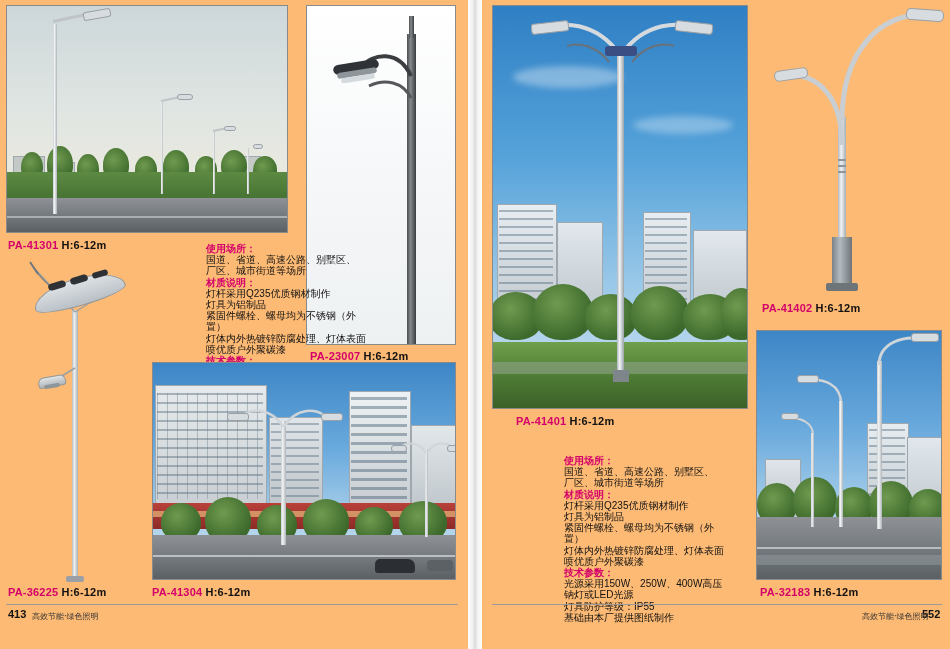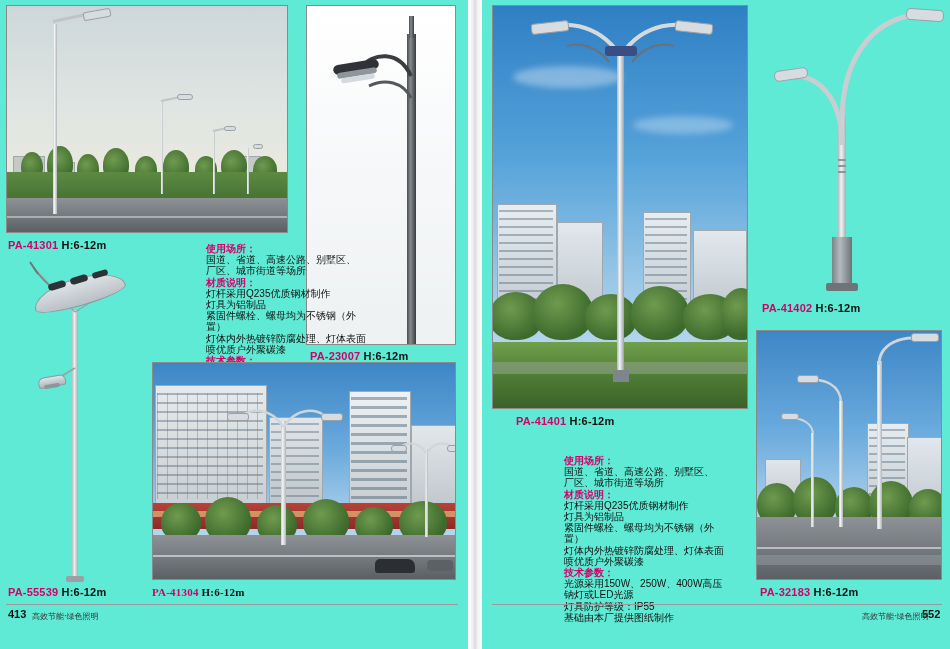--- a/index.html
+++ b/index.html
@@ -12,21 +12,21 @@
     height: 649px;
     font-family: "Liberation Sans", sans-serif;
     position: relative;
     overflow: hidden;
   }
   .page {
     position: absolute;
     left: 0; top: 0;
     width: 950px;
     height: 649px;
-    background: #5eead4;
+    background: #fdba74;
   }
   
   .gutter {
     position: absolute;
     left: 468px; top: 0;
     width: 14px; height: 649px;
     background: linear-gradient(to right, #ffffff 0%, #efefef 35%, #dadada 50%, #efefef 65%, #ffffff 100%);
   }
   .photo {
     position: absolute;
@@ -228,21 +228,21 @@
     <div style="position:absolute; left:40px; top:32px; width:18px; height:7px; background:#2e3236; border-radius:4px; transform:rotate(-16deg);"></div>
     <div style="position:absolute; left:62px; top:26px; width:18px; height:7px; background:#2e3236; border-radius:4px; transform:rotate(-16deg);"></div>
     <div style="position:absolute; left:84px; top:21px; width:16px; height:6px; background:#2e3236; border-radius:4px; transform:rotate(-16deg);"></div>
 
     <div style="position:absolute; left:30px; top:126px; width:26px; height:9px; background:linear-gradient(to bottom,#dfe4e8,#aeb5ba); border-radius:6px 6px 3px 3px; transform:rotate(-10deg); border:0.5px solid #93999e;"></div>
     <div style="position:absolute; left:36px; top:134px; width:16px; height:4px; background:#8f969b; border-radius:2px; transform:rotate(-10deg);"></div>
 
     <div style="position:absolute; left:58px; top:326px; width:18px; height:6px; background:#9aa0a5; border-radius:2px;"></div>
   </div>
   <div class="caption" style="left:8px; top:586px;">
-    <span>PA-55539</span>
+    <span>PA-36225</span>
     <span class="dim">H:6-12m</span>
   </div>
 
   <div class="photo" style="left:152px; top:362px; width:304px; height:218px;">
     <div class="sky-blue2"></div>
 
     <div class="bldg" style="left:2px; top:22px; width:110px; height:120px; background:linear-gradient(to bottom,#e6eaec,#c8ced2);"></div>
     <div style="position:absolute; left:4px; top:30px; width:106px; height:106px;
          background:repeating-linear-gradient(to bottom, rgba(90,110,125,.45) 0 2px, transparent 2px 9px),
                     repeating-linear-gradient(to right, rgba(90,110,125,.35) 0 1px, transparent 1px 10px);"></div>
@@ -281,21 +281,21 @@
     <div class="lamp-head" style="left:168px; top:50px; width:20px; height:6px;"></div>
 
     <div class="pole" style="left:272px; top:86px; width:3px; height:88px;"></div>
     <svg style="position:absolute; left:0; top:0;" width="304" height="218">
       <path d="M273 90 C 266 78, 252 78, 246 86" stroke="#cfd5d9" stroke-width="2" fill="none"></path>
       <path d="M274 90 C 281 78, 295 78, 301 86" stroke="#cfd5d9" stroke-width="2" fill="none"></path>
     </svg>
     <div class="lamp-head" style="left:238px; top:82px; width:14px; height:5px;"></div>
     <div class="lamp-head" style="left:294px; top:82px; width:12px; height:5px;"></div>
   </div>
-  <div class="caption" style="left:152px; top:586px;font-family:Liberation Serif, serif;">
+  <div class="caption" style="left:152px; top:586px;">
     <span>PA-41304</span>
     <span class="dim">H:6-12m</span>
   </div>
 
   <div class="photo" style="left:492px; top:5px; width:256px; height:404px;">
     <div class="sky-blue"></div>
 
     <div style="position:absolute; left:20px; top:60px; width:110px; height:22px; background:rgba(255,255,255,.35); border-radius:50%; filter:blur(3px);"></div>
     <div style="position:absolute; left:140px; top:110px; width:100px; height:18px; background:rgba(255,255,255,.3); border-radius:50%; filter:blur(3px);"></div>
 

